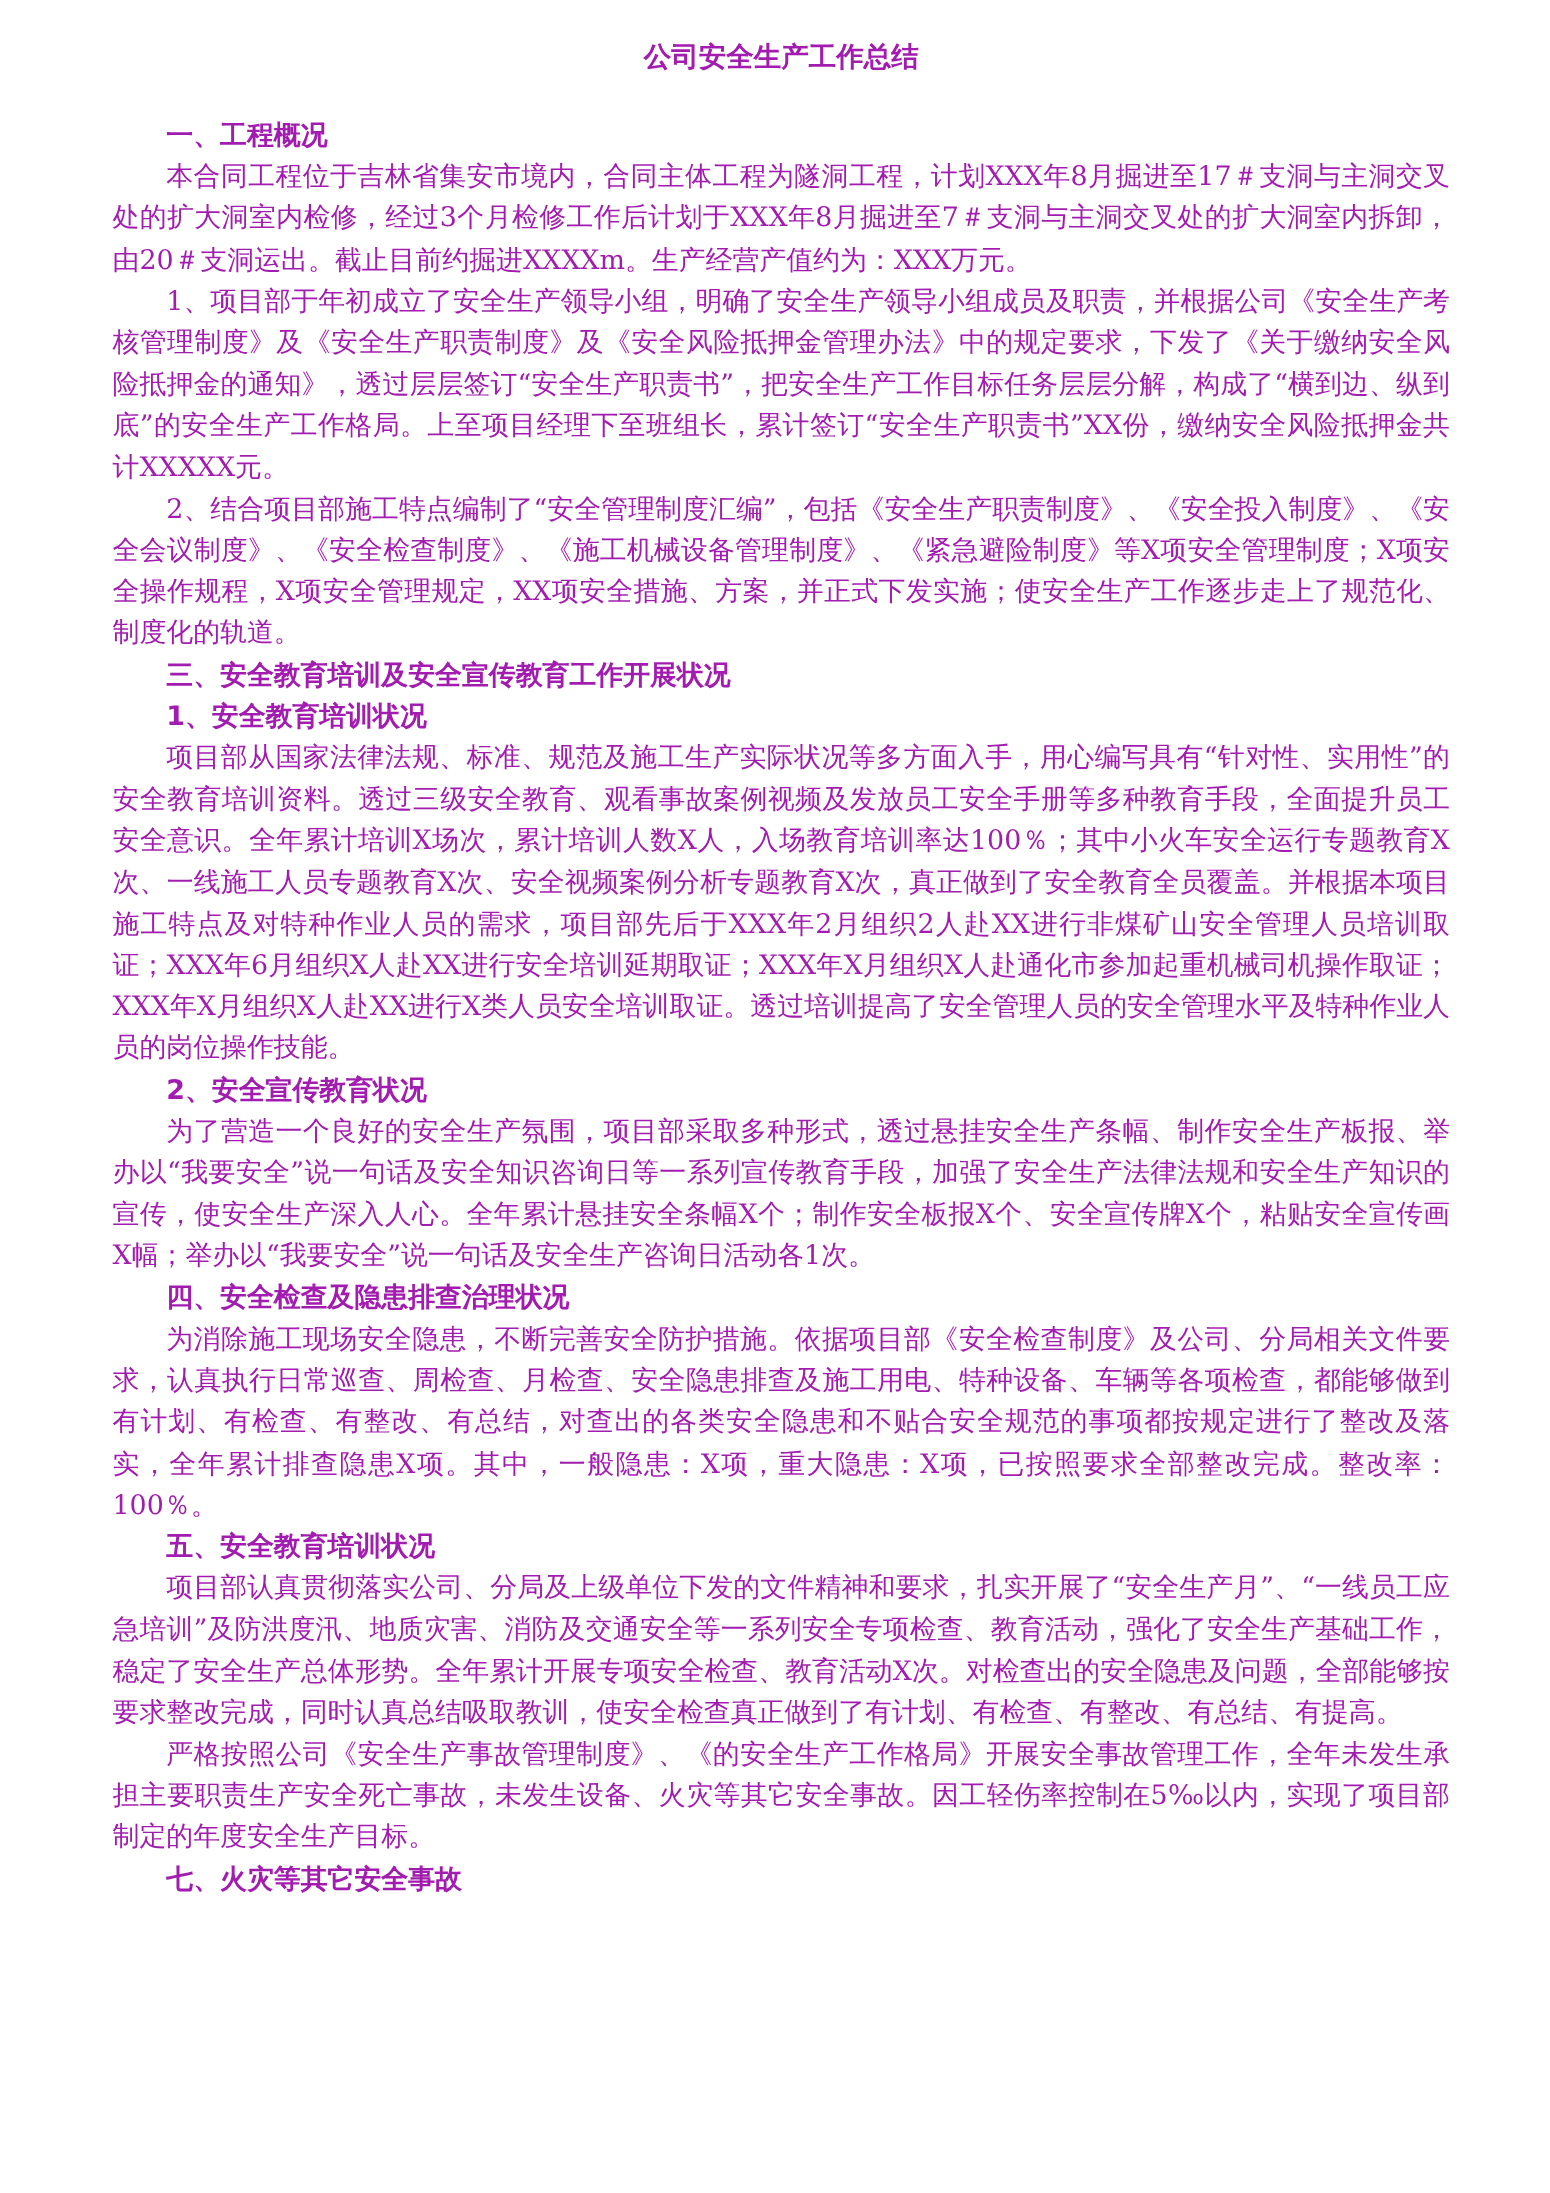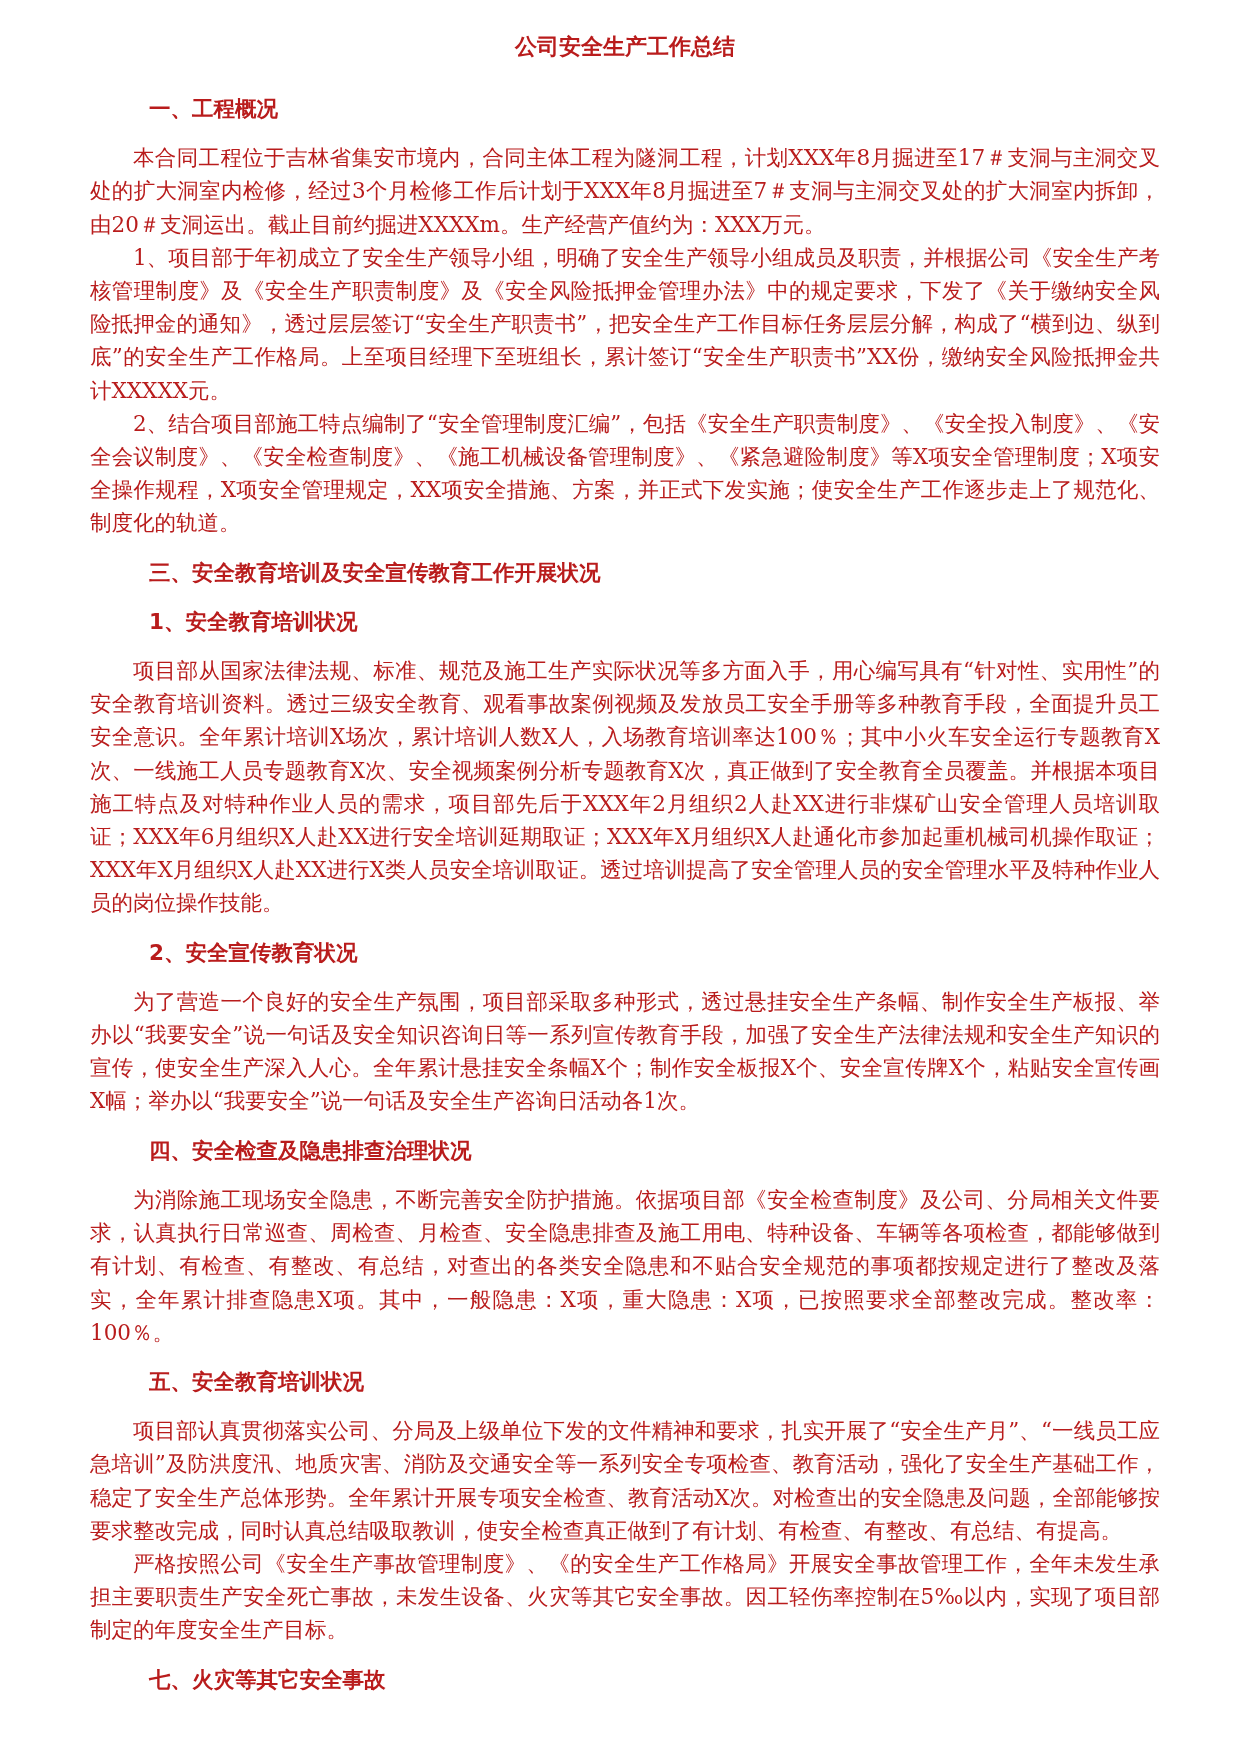--- a/index.html
+++ b/index.html
@@ -1,28 +1,28 @@
 <!DOCTYPE html>
 <html><head>
 <meta charset="utf-8">
 <style>
   html, body { margin: 0; padding: 0; background: #ffffff; }
   body { width: 1240px; height: 1754px; overflow: hidden; position: relative; }
   .page {
     position: absolute; left: 90px; top: 30px; width: 1070px;
     font-family: "DejaVu Serif", "Liberation Serif", serif;
-    color: #b91c1c; font-size: 21.5px; line-height: 33.2px;
+    color: #a21caf; font-size: 21.5px; line-height: 33.2px;
   }
   .title {
     text-align: center; font-weight: bold; font-size: 22px;
     font-family: "DejaVu Sans", "Liberation Sans", sans-serif;
     margin: 0 0 28px 0; line-height: 34px; letter-spacing: 0px;
   }
   p { margin: 0; text-align: justify; text-indent: 2em; }
-  .h { font-weight: bold; font-family: "DejaVu Sans", "Liberation Sans", sans-serif; text-indent: 2em; margin: 16px; }
+  .h { font-weight: bold; font-family: "DejaVu Sans", "Liberation Sans", sans-serif; text-indent: 2em; margin: 0; }
 </style>
 </head>
 <body>
 
 <div class="page">
   <div class="title">公司安全生产工作总结</div>
 
   <div class="h">一、工程概况</div>
   <p>本合同工程位于吉林省集安市境内，合同主体工程为隧洞工程，计划XXX年8月掘进至17＃支洞与主洞交叉处的扩大洞室内检修，经过3个月检修工作后计划于XXX年8月掘进至7＃支洞与主洞交叉处的扩大洞室内拆卸，由20＃支洞运出。截止目前约掘进XXXXm。生产经营产值约为：XXX万元。</p>
 

